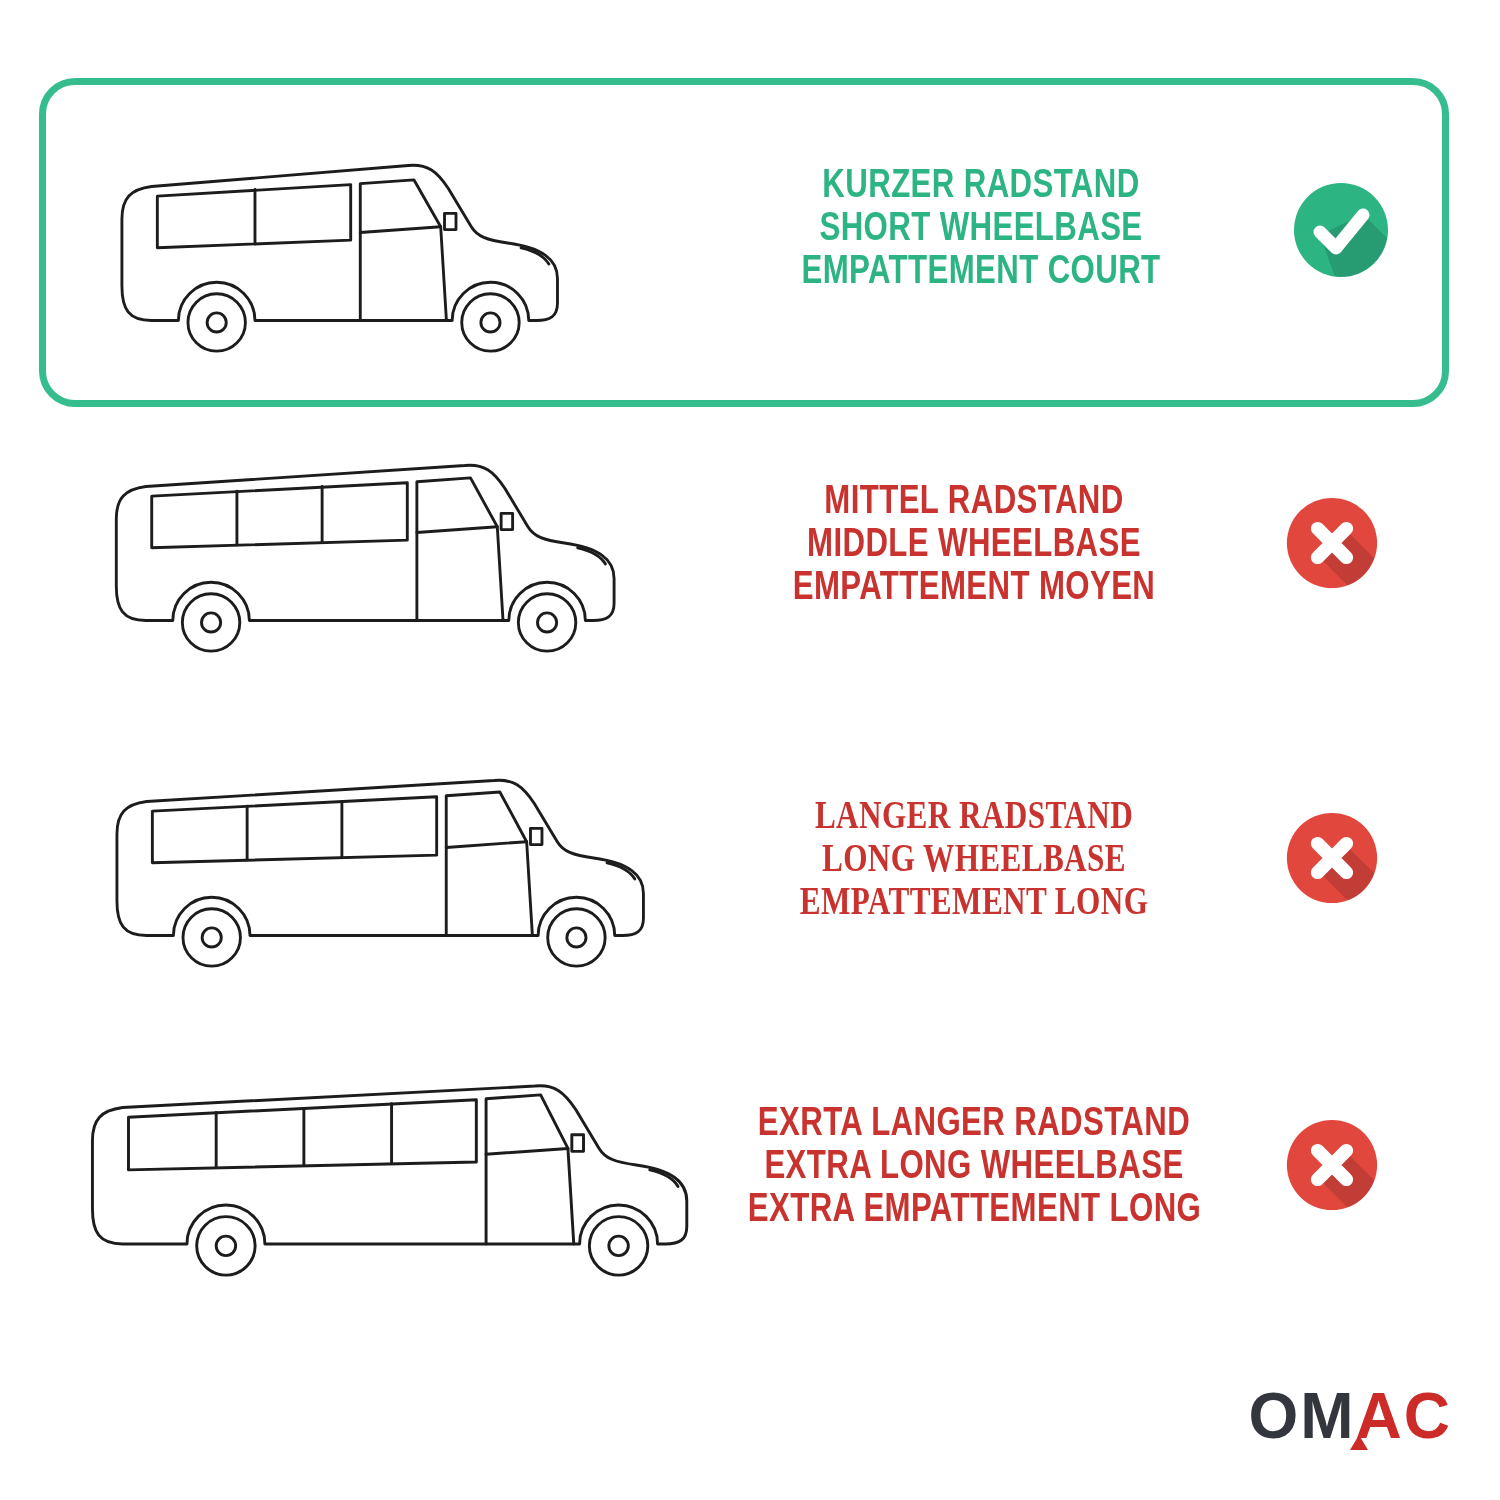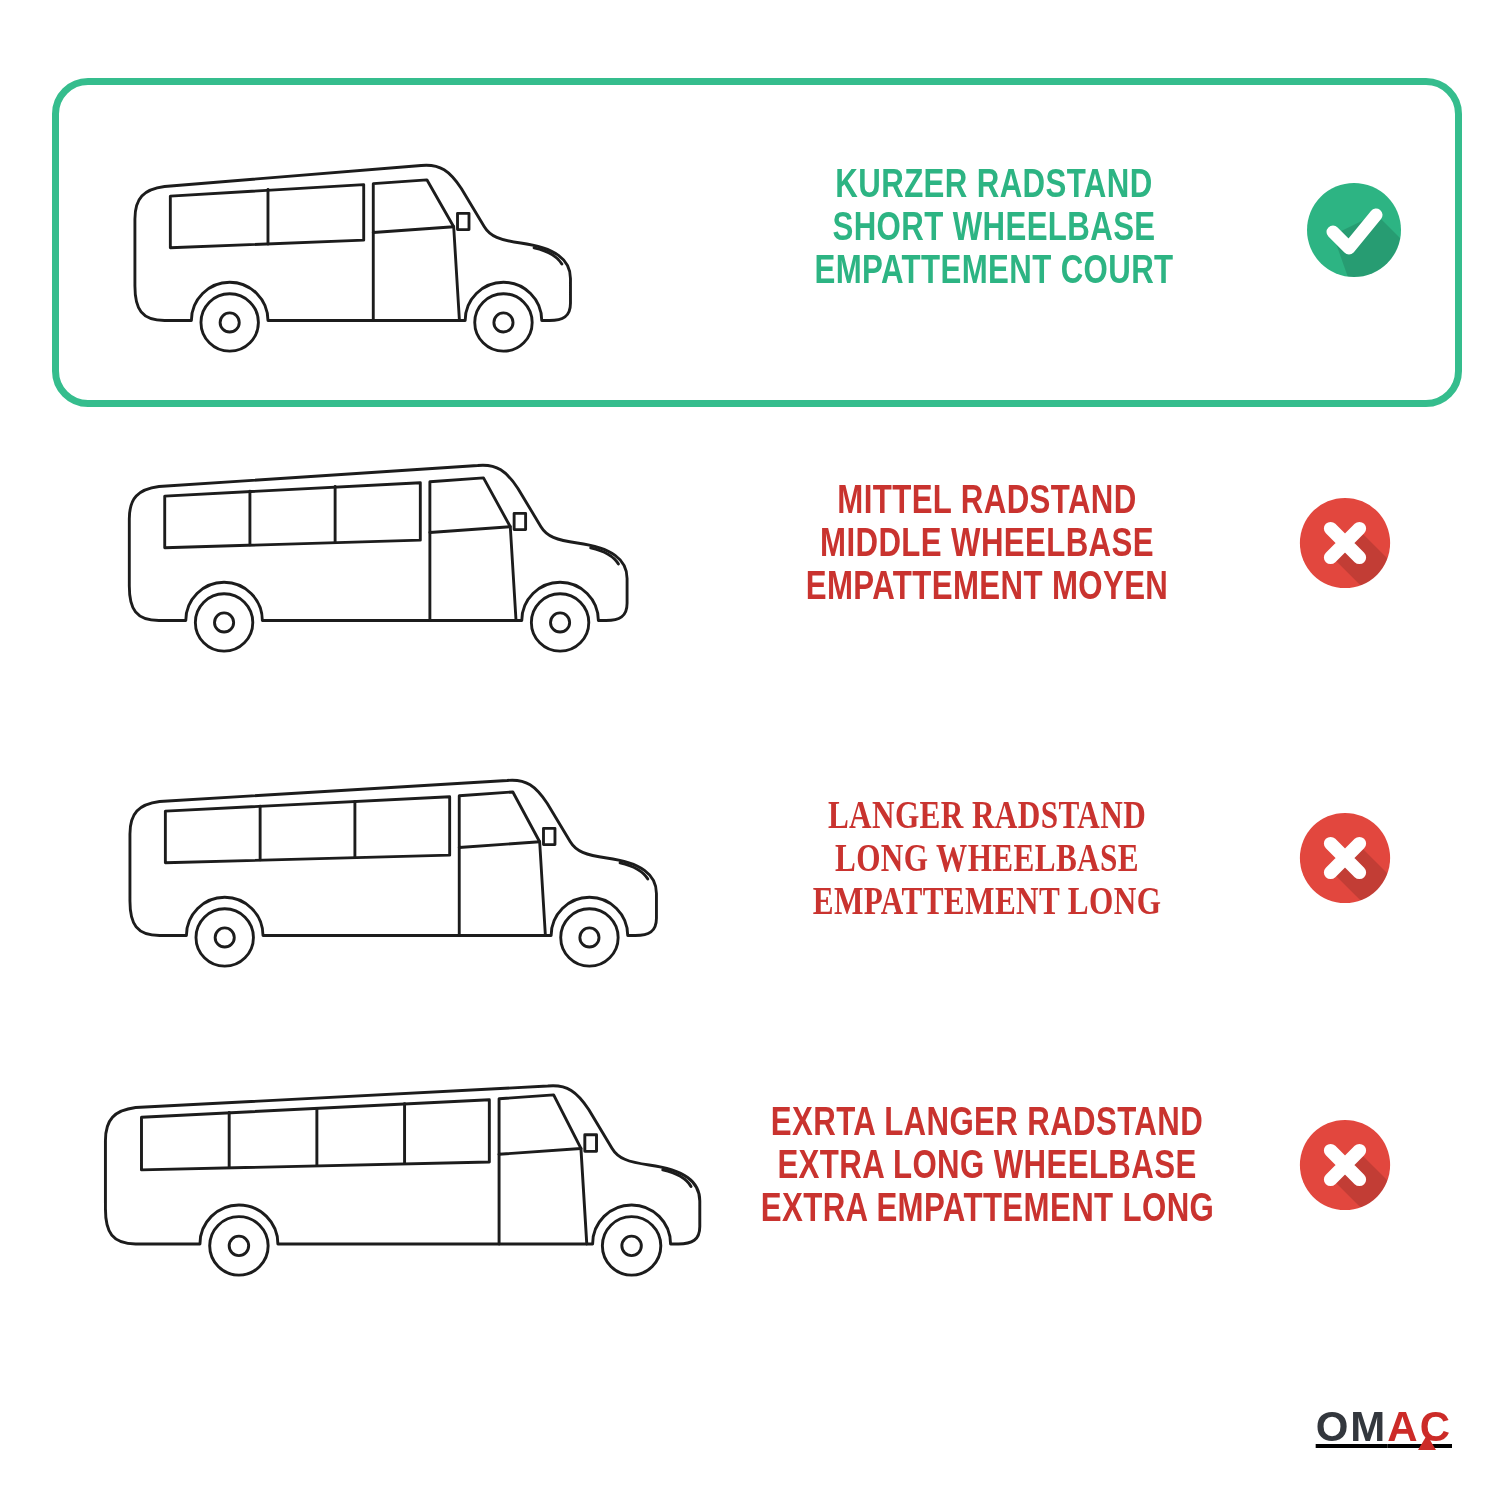--- a/index.html
+++ b/index.html
@@ -3,21 +3,21 @@
 <meta charset="utf-8">
 <style>
   html,body{margin:0;padding:0;}
   body{
     width:1500px;height:1500px;
     background:#ffffff;
     font-family:"Liberation Sans", sans-serif;
     position:relative;
     overflow:hidden;
   }
-  .row{position:absolute;left:52px;width:1396px;}
+  .row{position:absolute;left:39px;width:1396px;}
   #row-short{top:78px;height:315px;border:7px solid #35bd8d;border-radius:36px;}
   #row-middle{top:385px;height:315px;}
   #row-long{top:700px;height:315px;font-family:Liberation Serif, serif;}
   #row-extra{top:1000px;height:330px;}
 
   .van{position:absolute;left:58px;top:50%;transform:translateY(-50%);}
   #row-extra .van{left:40px;}
 
   .labels{
     position:absolute;left:645px;width:580px;
@@ -27,21 +27,21 @@
   }
   #row-short .labels{top:45%;}
   .labels.green{color:#2db483;}
   .labels.red{color:#c9332f;}
 
   .icon{position:absolute;left:1245px;top:50%;transform:translateY(-50%);}
   #row-short .icon{top:46%;}
 
   .brand{
     position:absolute;right:48px;bottom:52px;
-    font-size:42px;font-weight:700;letter-spacing:2px;line-height:1;text-decoration:underline;
+    font-size:64px;font-weight:700;letter-spacing:2px;line-height:1;
   }
   .brand .dark{color:#33373d;}
   .brand .red{color:#cc2b28;}
   .brand{position:absolute;}
   .brand-accent{
     position:absolute;left:102px;bottom:-2px;
     width:0;height:0;
     border-left:9px solid transparent;
     border-right:9px solid transparent;
     border-bottom:15px solid #cc2b28;

